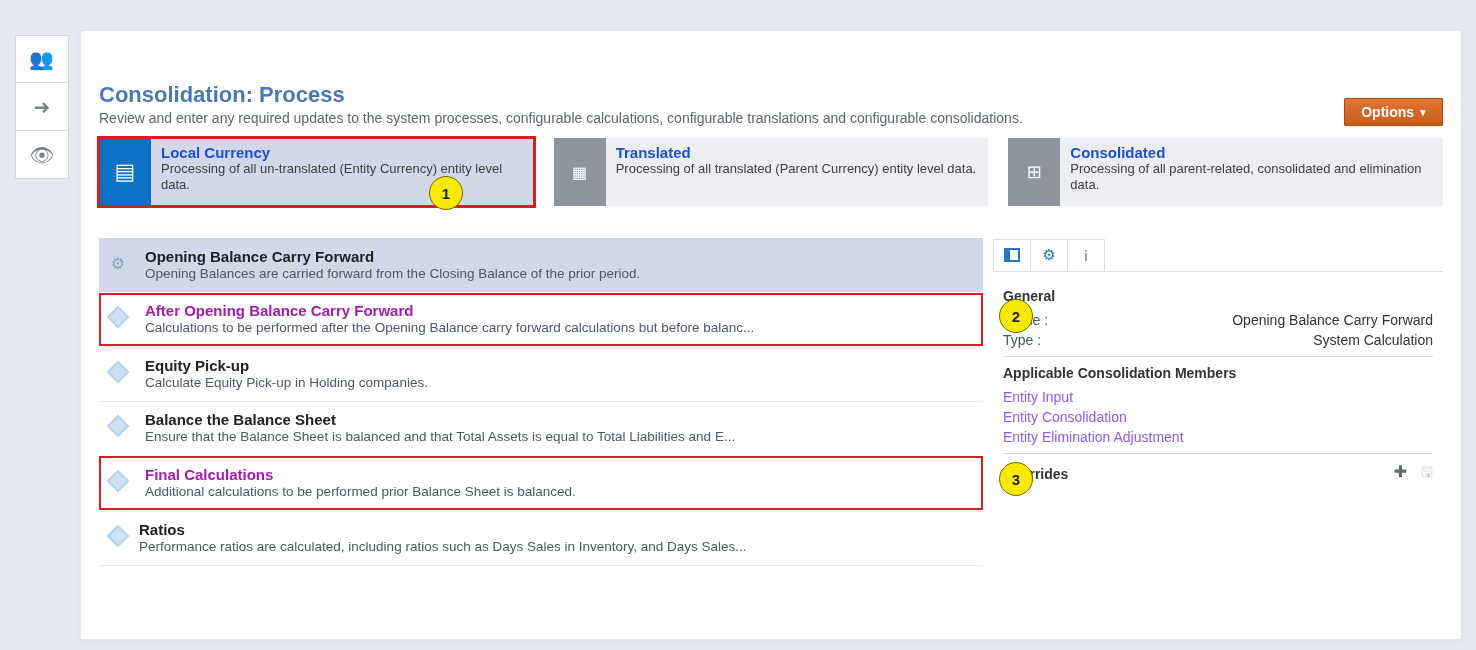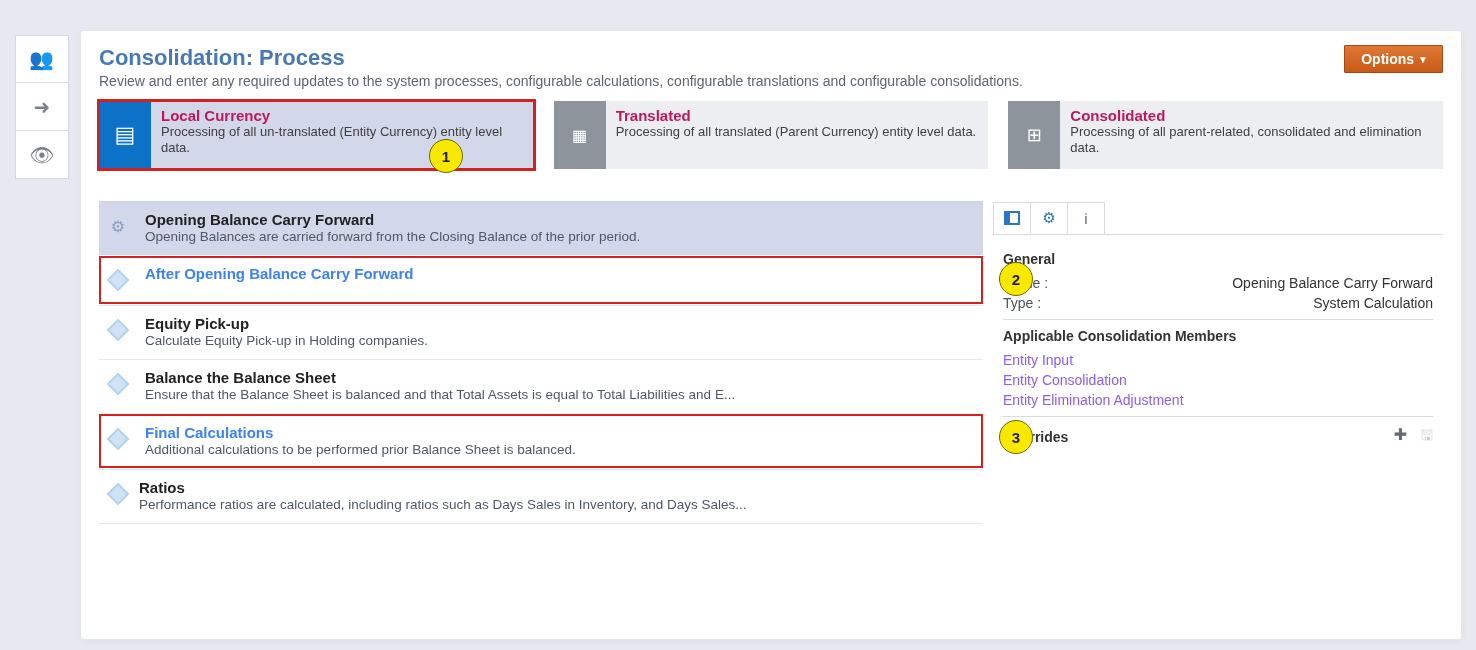--- a/index.html
+++ b/index.html
@@ -34,21 +34,21 @@
   .main-panel {
     position: absolute;
     left: 80px; top: 30px; right: 14px; bottom: 10px;
     background: #fff;
     border: 1px solid #e3e6eb;
     border-radius: 3px;
     box-shadow: 0 2px 6px rgba(0,0,0,.04);
     padding: 14px 18px 12px 18px;
   }
   .header-row {
-    display: flex; align-items: flex-start; justify-content: space-between;
+    display: flex; align-items: flex-end; justify-content: space-between; margin-top: 37px;
   }
   .page-title {
     color: #4779b6;
     font-size: 22px;
     font-weight: 700;
   }
   .page-sub {
     color: #5d656f;
     font-size: 14px;
     margin-top: 2px;
@@ -85,21 +85,21 @@
     display: flex; align-items: center; justify-content: center;
     color: #fff;
   }
   .tile.active .icon-box { background: #0b72c7; }
   .tile .tile-body {
     flex: 1;
     background: #eceef2;
     padding: 6px 10px;
   }
   .tile.active .tile-body { background: #d2d8e9; }
-  .tile .tile-title { color: #be185d; font-weight: 700; font-size: 15px;}
+  .tile .tile-title { color: #1d4ed8; font-weight: 700; font-size: 15px;}
   .tile .tile-sub { color: #404040; font-size: 13px; line-height: 1.25;}
   .tile.active-outline { outline: 3px solid #d61f1f; outline-offset: -1px; }
 
   .callout {
     position: absolute;
     width: 34px; height: 34px;
     border-radius: 50%;
     background: #f9e800;
     border: 1px solid #6b6b00;
     display: flex; align-items: center; justify-content: center;
@@ -133,21 +133,21 @@
     margin-top: 2px;
   }
   .icon-dia {
     width: 16px; height: 16px;
     background: #cfe3f5;
     transform: rotate(45deg);
     border: 2px solid #b3d3ef;
   }
   .icon-gear { font-size: 16px; color:#8aa0c2; }
   .list-item .item-title { font-weight: 700; font-size: 15px; color:#222;}
-  .list-item .item-title.link { color:#3b82f6;}
+  .list-item .item-title.link { color:#a21caf;}
   .list-item .item-sub { color:#4e5864; font-size: 13.5px; margin-top: 1px; white-space: nowrap; overflow: hidden; text-overflow: ellipsis; max-width: 790px;}
   .list-item.selected {
     background: #d2d8e9;
     border-top-color: #cdd4e5;
   }
   .highlight {
     outline: 2px solid #d61f1f;
     outline-offset: -2px;
     margin: 1px 0;
   }
@@ -274,20 +274,21 @@
         </div>
       </div>
 
       <div class="highlight-wrap">
         <div class="list-item highlight" style="border-top:none">
           <div class="item-icon">
               <span class="icon-dia"></span>
             </div>
           <div class="item-body">
             <div class="item-title link">After Opening Balance Carry Forward</div>
+            <div class="item-sub">Calculations to be performed after the Opening Balance carry forward calculations but before balanc...</div>
           </div>
         </div>
         <div class="callout" style="right:-50px; top:6px">2</div>
       </div>
 
       <div class="list-item">
         <div class="item-icon">
             <span class="icon-dia"></span>
           </div>
         <div class="item-body">

